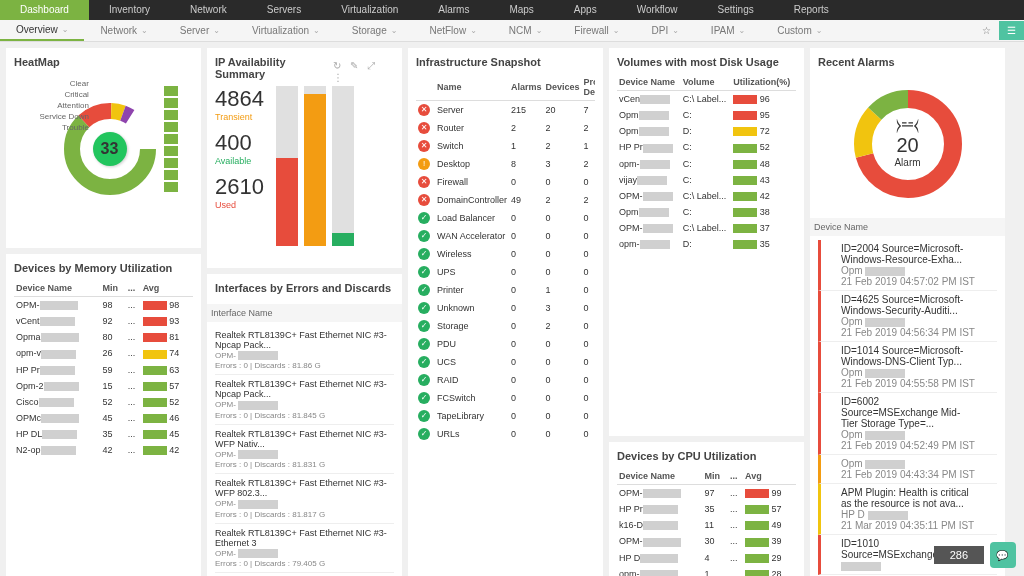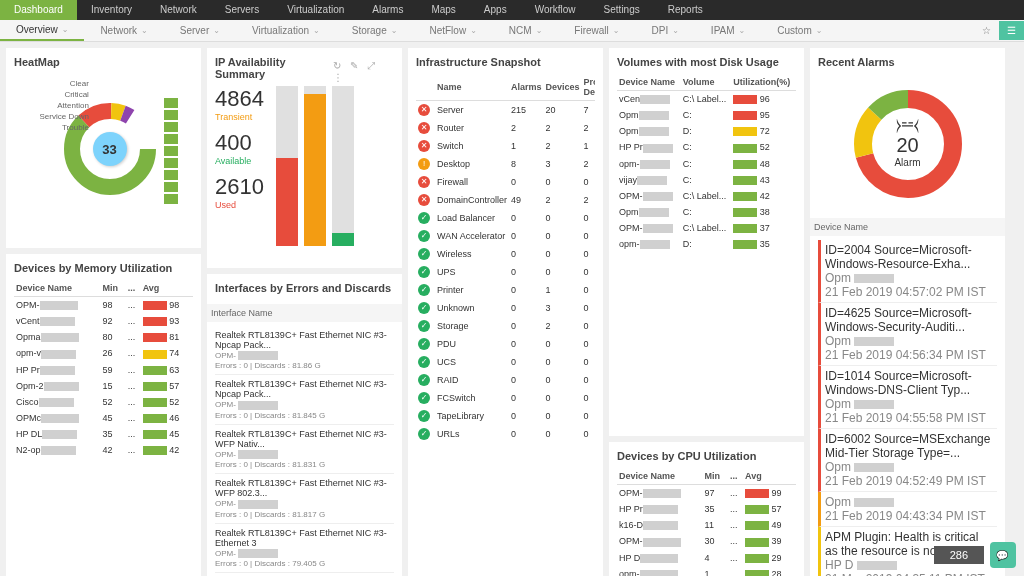--- a/index.html
+++ b/index.html
@@ -1,36 +1,36 @@
 <!DOCTYPE html>
 <html><head>
 <meta charset="utf-8">
 <style>
 *{box-sizing:border-box;margin:0;padding:0;font-family:-apple-system,BlinkMacSystemFont,"Segoe UI",Arial,sans-serif}
 body{background:#f0f0f0;width:1024px;height:576px;overflow:hidden;font-size:10px;color:#333}
 .topnav{background:#2a2a2a;display:flex;height:20px}
-.topnav div{color:#ccc;padding:4px 14px;font-size:10px;cursor:pointer}
+.topnav div{color:#ccc;padding:4px 20px;font-size:10px;cursor:pointer}
 .topnav div.active{background:#7cb342;color:#fff}
 .subnav{background:#f5f5f5;display:flex;height:22px;border-bottom:1px solid #ddd;align-items:center}
 .subnav div{color:#777;padding:4px 16px;font-size:10px;cursor:pointer;display:flex;align-items:center;gap:4px}
 .subnav div.active{color:#333;border-bottom:2px solid #7cb342}
 .subnav .chev{font-size:8px;color:#aaa}
 .subnav .spacer{flex:1}
 .subnav .star{padding:4px 8px}
 .subnav .menu-btn{background:#4fc3a1;color:#fff;padding:4px 8px}
 .grid{display:grid;grid-template-columns:195px 195px 195px 195px 195px;gap:6px;padding:6px;height:534px;overflow:hidden}
 .card{background:#fff;padding:8px;display:flex;flex-direction:column}
 .card h3{font-size:11px;font-weight:600;color:#444;margin-bottom:6px}
 .col{display:flex;flex-direction:column;gap:6px}
 .heatmap-donut{position:relative;display:flex;align-items:center;justify-content:center}
-.donut-center{position:absolute;background:#7dd3fc;border-radius:50%;width:34px;height:34px;display:flex;align-items:center;justify-content:center;font-size:13px;font-weight:600;box-shadow:1px 1px 3px rgba(0,0,0,0.2)}
+.donut-center{position:absolute;background:#22c55e;border-radius:50%;width:34px;height:34px;display:flex;align-items:center;justify-content:center;font-size:16px;font-weight:600;box-shadow:1px 1px 3px rgba(0,0,0,0.2)}
 .legend{position:absolute;left:10px;top:4px;font-size:8px;line-height:11px;color:#666;text-align:right}
 .mini-sq{display:flex;flex-direction:column;gap:2px;margin-left:4px}
 .mini-sq span{width:14px;height:10px;background:#7cb342;display:block}
-.heatmap-row{display:flex;justify-content:center;align-items:flex-end}
+.heatmap-row{display:flex;justify-content:center;align-items:center}
 .ip-row{display:flex;gap:12px}
 .ip-nums{display:flex;flex-direction:column;gap:8px}
 .ip-nums .big{font-size:22px;font-weight:300;color:#333}
 .ip-nums .lbl{font-size:9px}
 .ip-bars{display:flex;gap:6px;align-items:flex-end;height:160px}
 .ip-bars .bar{width:22px;display:flex;flex-direction:column;justify-content:flex-end;height:100%;background:#e0e0e0}
 .tbl{width:100%;border-collapse:collapse;font-size:9px}
 .tbl th{text-align:left;padding:3px 2px;font-weight:600;color:#555;border-bottom:1px solid #ddd}
 .tbl td{padding:3px 2px;vertical-align:middle}
 .grey{background:#d0d0d0;display:inline-block;height:9px;vertical-align:middle}
@@ -42,21 +42,21 @@
 .interface-item{border-bottom:1px solid #eee;padding:4px 0;font-size:9px}
 .interface-item .title{color:#333}
 .interface-item .sub{color:#888;font-size:8px;margin-top:1px}
 .card-hdr{display:flex;justify-content:space-between;align-items:center}
 .card-hdr .icons{color:#aaa;font-size:10px;letter-spacing:3px}
 .alarm-donut{display:flex;justify-content:center;padding:10px 0}
 .alarm-center{text-align:center}
 .alarm-center .bell{font-size:16px}
 .alarm-center .num{font-size:20px;font-weight:300}
 .alarm-center .lbl{font-size:10px}
-.alarm-item{border-bottom:1px solid #eee;border-left:3px solid;padding:3px 4px;font-size:12px}
+.alarm-item{border-bottom:1px solid #eee;border-left:3px solid;padding:3px 20px;font-size:10px}
 .alarm-item .t1{color:#333}
 .alarm-item .t2{color:#888}
 .section-hdr{background:#f5f5f5;padding:4px;font-size:9px;color:#666;margin:4px -8px}
 .scroll{overflow-y:auto;flex:1}
 .scroll::-webkit-scrollbar{width:5px}
 .scroll::-webkit-scrollbar-thumb{background:#ccc}
 .chat-btn{position:fixed;bottom:8px;right:8px;background:#4fc3a1;color:#fff;width:26px;height:26px;border-radius:4px;display:flex;align-items:center;justify-content:center}
 .counter{position:fixed;bottom:12px;right:40px;background:#555;color:#fff;padding:3px 16px;font-size:11px}
 </style>
 </head>

